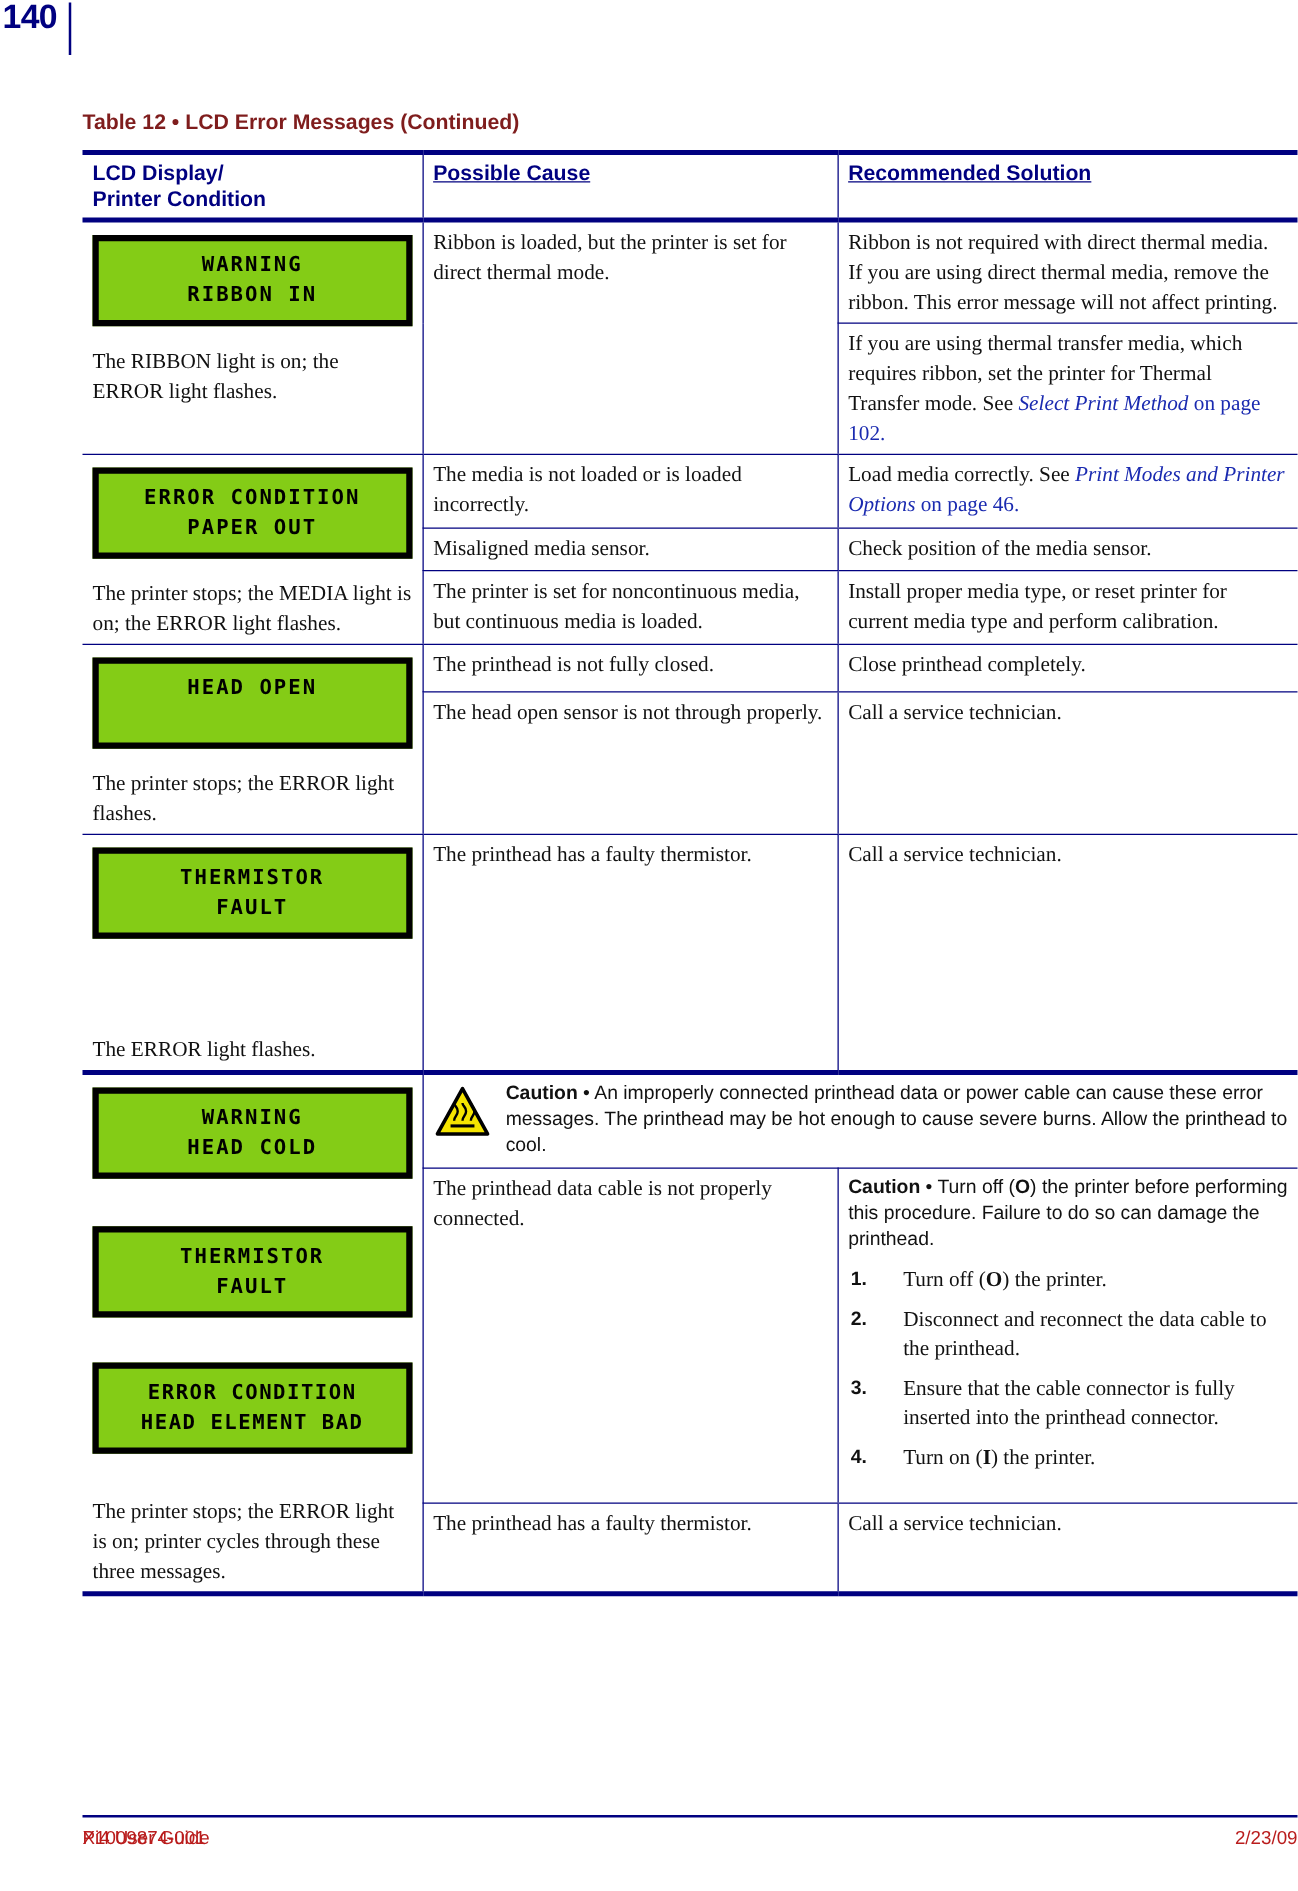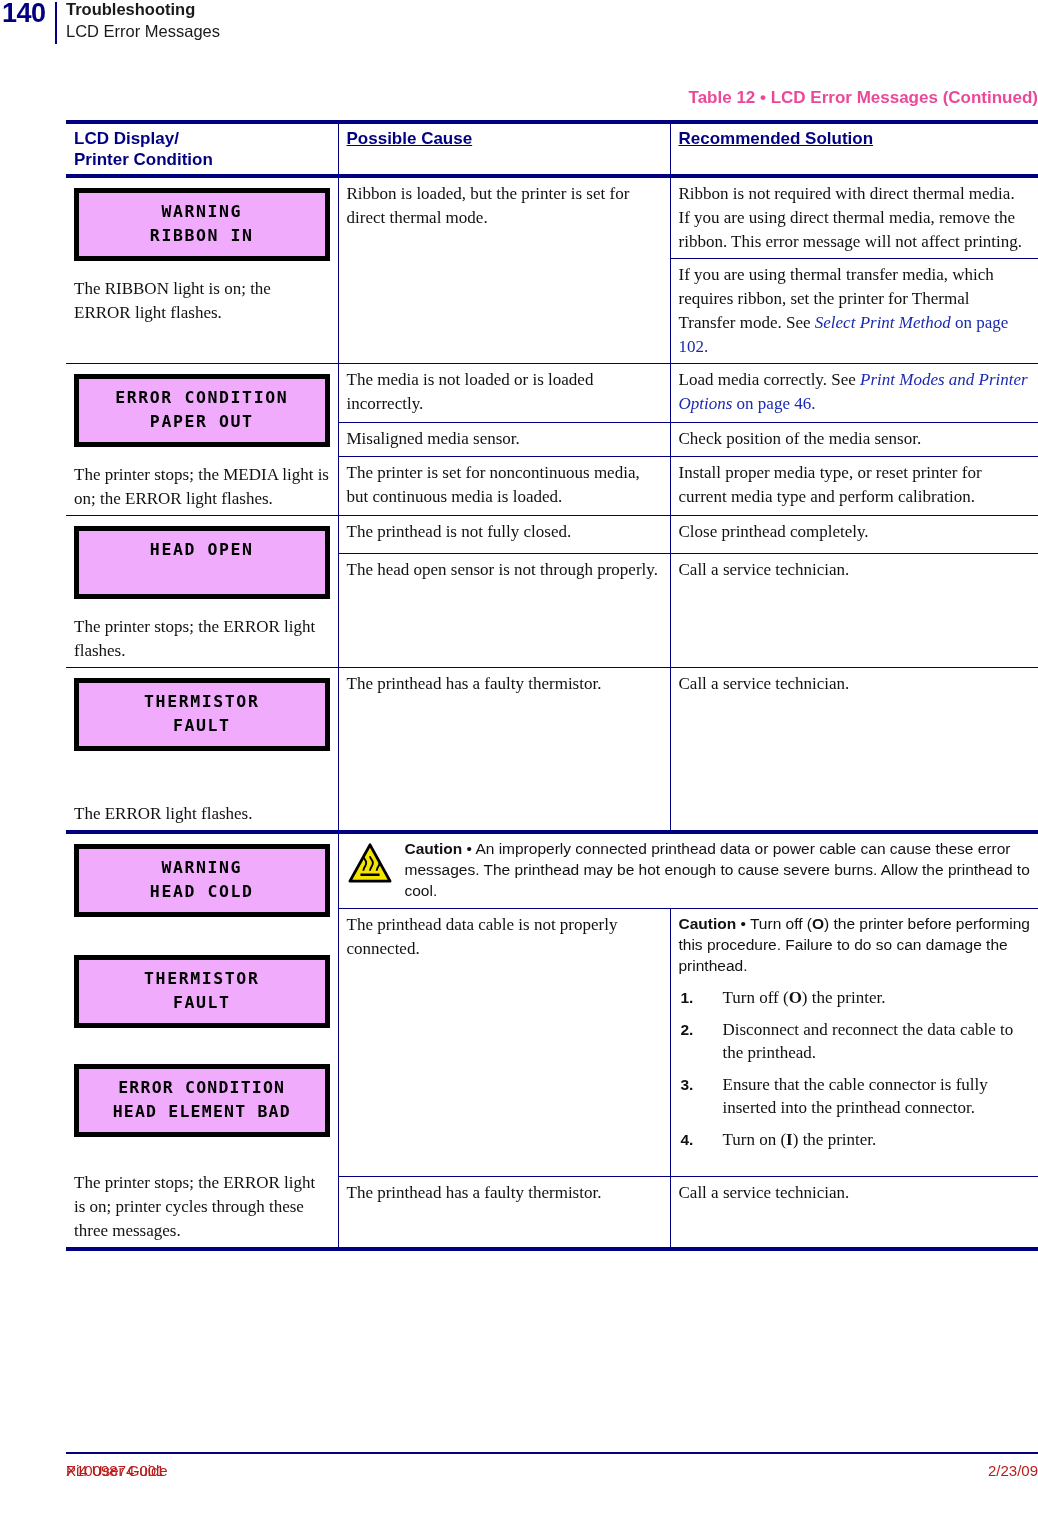--- a/index.html
+++ b/index.html
@@ -54,25 +54,25 @@
     font-weight: normal;
     color: #1a1a1a;
     line-height: 22px;
   }
 
   
   #table-caption {
     position: absolute;
     left: 66px; top: 88px;
     width: 972px;
-    text-align: right;
+    text-align: left;
     font-family: "Liberation Sans", sans-serif;
     font-weight: bold;
     font-size: 17px;
-    color: #ec4899;
+    color: #7f1d1d;
   }
 
   
   #lcd-table {
     position: absolute;
     left: 66px;
     top: 120px;
     width: 972px;
     border-collapse: collapse;
     table-layout: fixed;
@@ -123,37 +123,37 @@
   }
   .xref {
     color: #1a2ab0;
     font-style: italic;
   }
   .xref-tail { color: #1a2ab0; font-style: normal; }
 
   
   .lcd-box {
     border: 5px solid #000000;
-    background: #f0abfc;
+    background: #84cc16;
     margin: 6px 0 0 0;
     padding: 7px 4px 8px 4px;
     text-align: center;
     font-family: "DejaVu Sans Mono", monospace;
     font-size: 16.5px;
     font-weight: bold;
     letter-spacing: 1.6px;
     line-height: 24px;
     color: #000000;
     box-sizing: border-box;
   }
   .lcd-box.wide { padding-left: 2px; padding-right: 2px; letter-spacing: 1.2px; }
   .lcd-line { display: block; white-space: pre; }
   .cond-note { margin-top: 16px; }
   .cond-note.loose { margin-top: 34px; }
-  .cond-note.vloose { margin-top: 51px; }
+  .cond-note.vloose { margin-top: 77px; }
 
   
   .caution-row-cell {
     padding: 10px 10px 12px 10px;
     margin-top: 12px;
   }
   .caution-wrap {
     display: flex;
     align-items: flex-start;
     gap: 12px;
@@ -227,24 +227,20 @@
   }
   #footer-center { position: absolute; left: 0; right: 0; text-align: left; }
   #footer-left, #footer-right { position: relative; z-index: 2; }
 </style>
 </head>
 <body>
 
 <div id="page-header">
   <div id="page-number">140</div>
   <div id="header-rule"></div>
-  <div id="header-titles">
-    <div id="header-chapter">Troubleshooting</div>
-    <div id="header-section">LCD Error Messages</div>
-  </div>
 </div>
 
 <div id="table-caption">Table 12 • LCD Error Messages (Continued)</div>
 
 <table id="lcd-table">
   <colgroup>
     <col class="c1">
       <col class="c2">
       <col class="c3">
   </colgroup>

